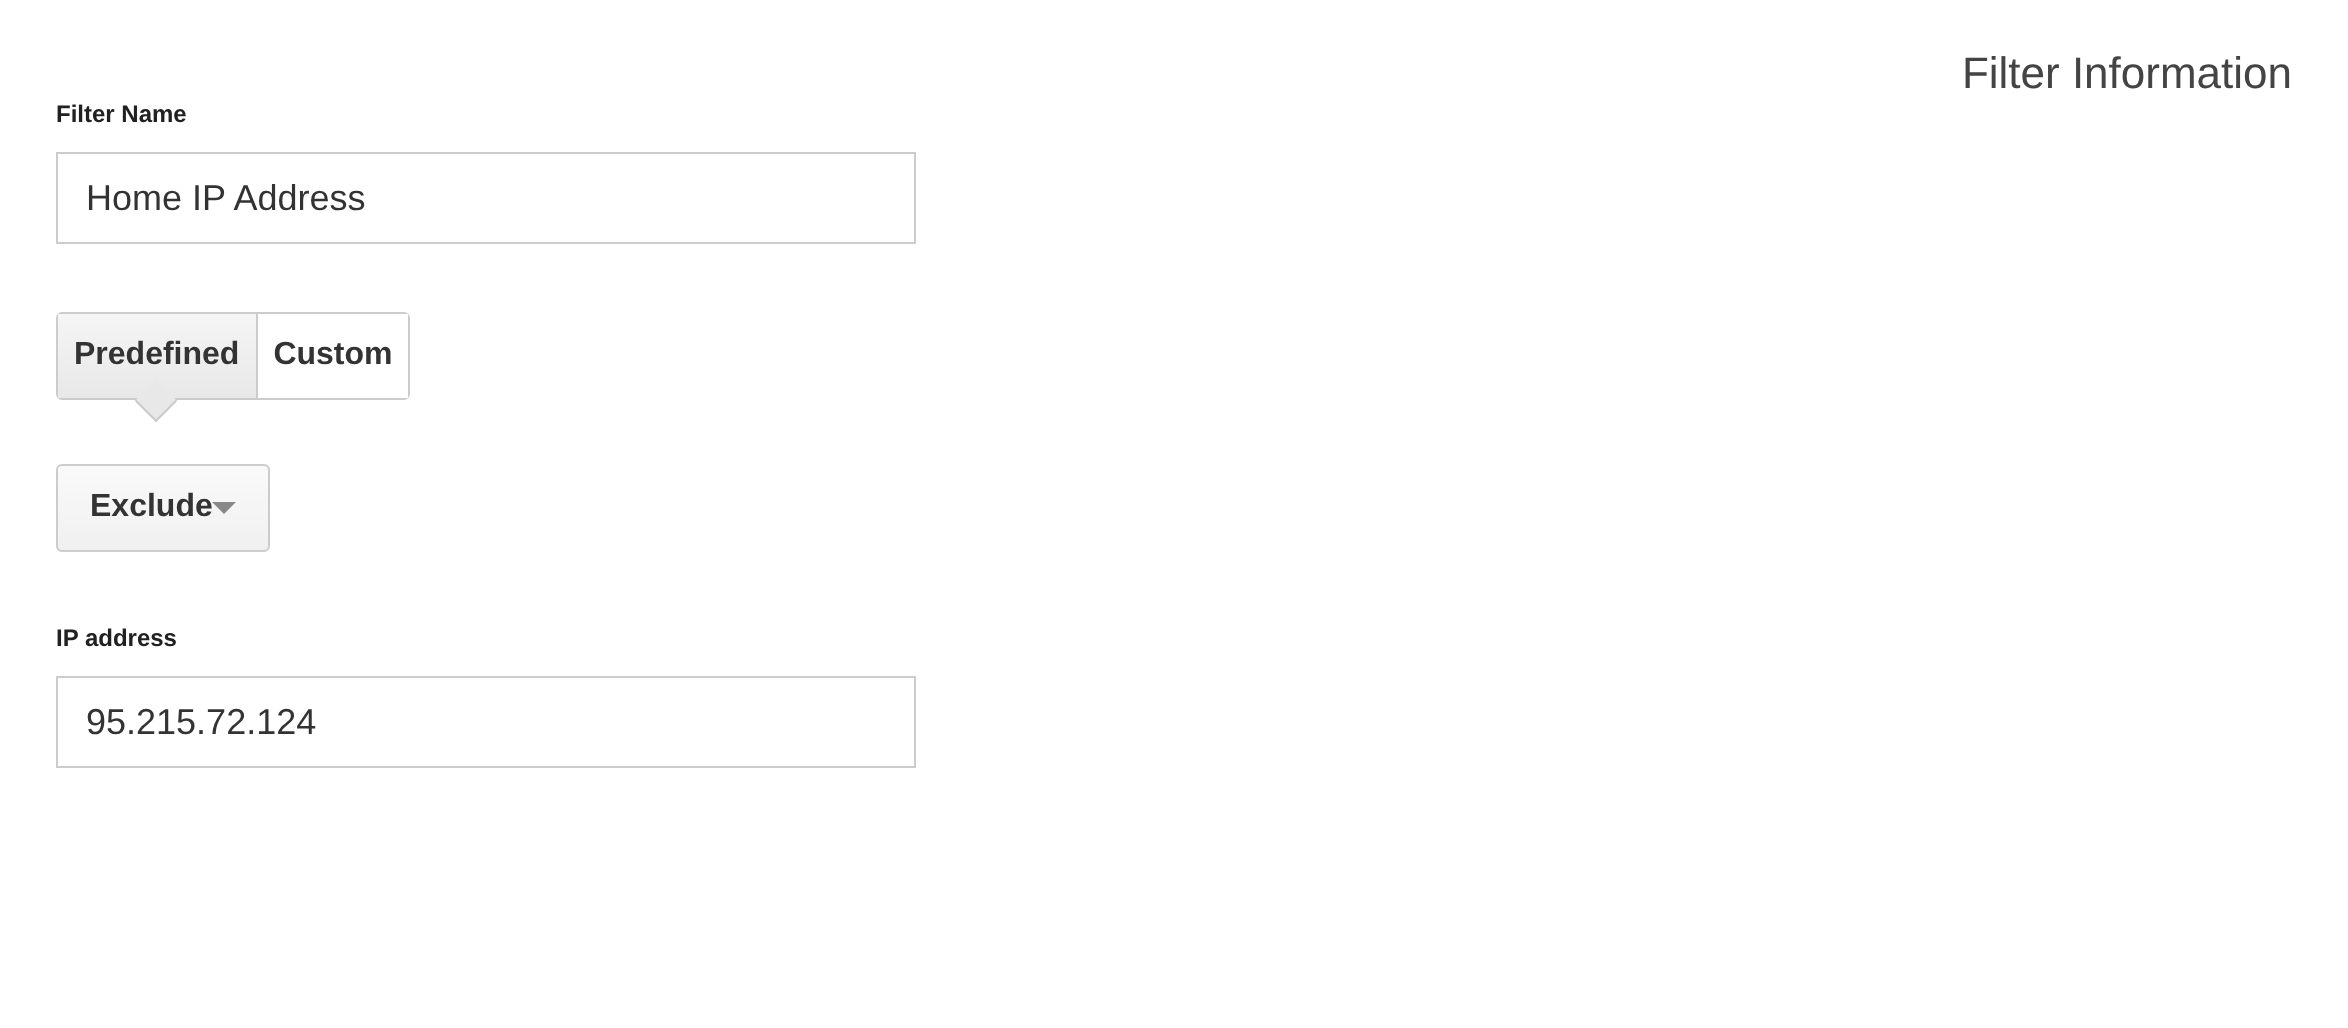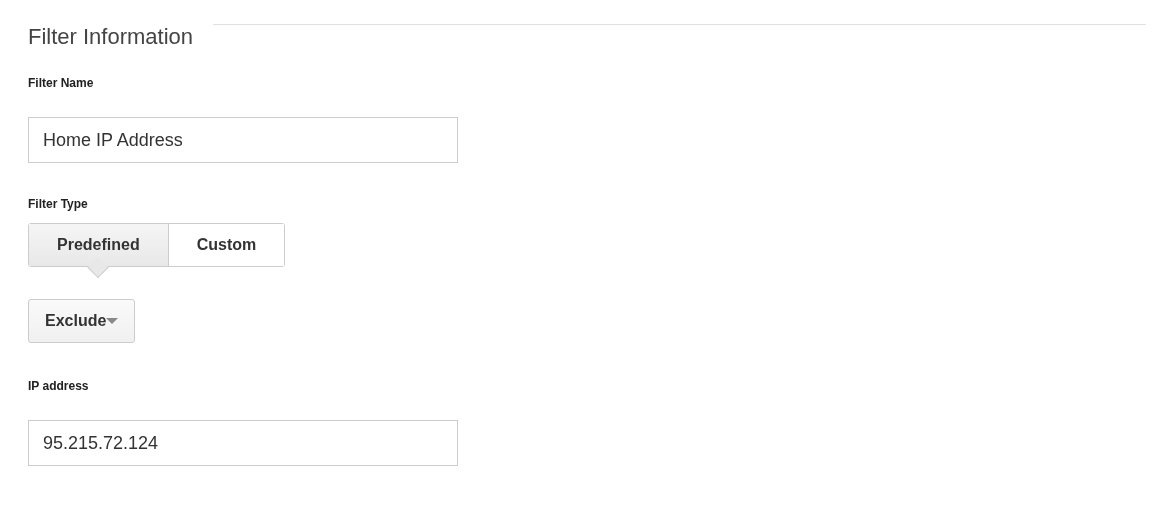--- a/index.html
+++ b/index.html
@@ -9,22 +9,22 @@
     }
     body {
       font-family: Arial, Helvetica, sans-serif;
       background: #ffffff;
       padding: 24px 28px;
       color: #212121;
       width: 1174px;
     }
     .section-header {
       display: flex;
-      align-items: flex-start;
-      margin-bottom: 26px;
+      align-items: flex-end;
+      flex-direction: column;
     }
     .section-title {
       font-size: 22px;
       font-weight: 400;
       color: #444;
       white-space: nowrap;
     }
     .section-divider {
       flex: 1;
       height: 1px;
@@ -40,36 +40,35 @@
     }
     .text-input {
       width: 430px;
       height: 46px;
       padding: 0 14px;
       font-size: 18px;
       color: #333;
       border: 1px solid #ccc;
       background: #fff;
       outline: none;
-      margin-top: 15px;
     }
     .field-group {
       margin-bottom: 34px;
     }
     .toggle-group {
       position: relative;
       display: inline-flex;
       border: 1px solid #ccc;
       border-radius: 3px;
       overflow: visible;
       margin-bottom: 32px;
     }
     .toggle-btn {
       position: relative;
-      padding: 12px 28px;
+      padding: 12px 8px;
       font-size: 16px;
       font-weight: 600;
       background: #fff;
       border: none;
       cursor: pointer;
       color: #333;
     }
     .toggle-btn:first-child {
       border-right: 1px solid #ccc;
     }
@@ -121,21 +120,20 @@
   <span class="section-title">Filter Information</span>
   <span class="section-divider"></span>
 </div>
 
 <div class="field-group">
   <label class="field-label">Filter Name</label>
   <input type="text" class="text-input" value="Home IP Address" style="">
 </div>
 
 <div class="field-group">
-  <label class="field-label">Filter Type</label>
   <div class="toggle-group">
     <button class="toggle-btn active">Predefined</button>
     <button class="toggle-btn">Custom</button>
   </div>
 
   <div class="dropdown-row">
     <div class="dropdown">
       <span>Exclude</span>
       <span class="caret"></span>
     </div>

